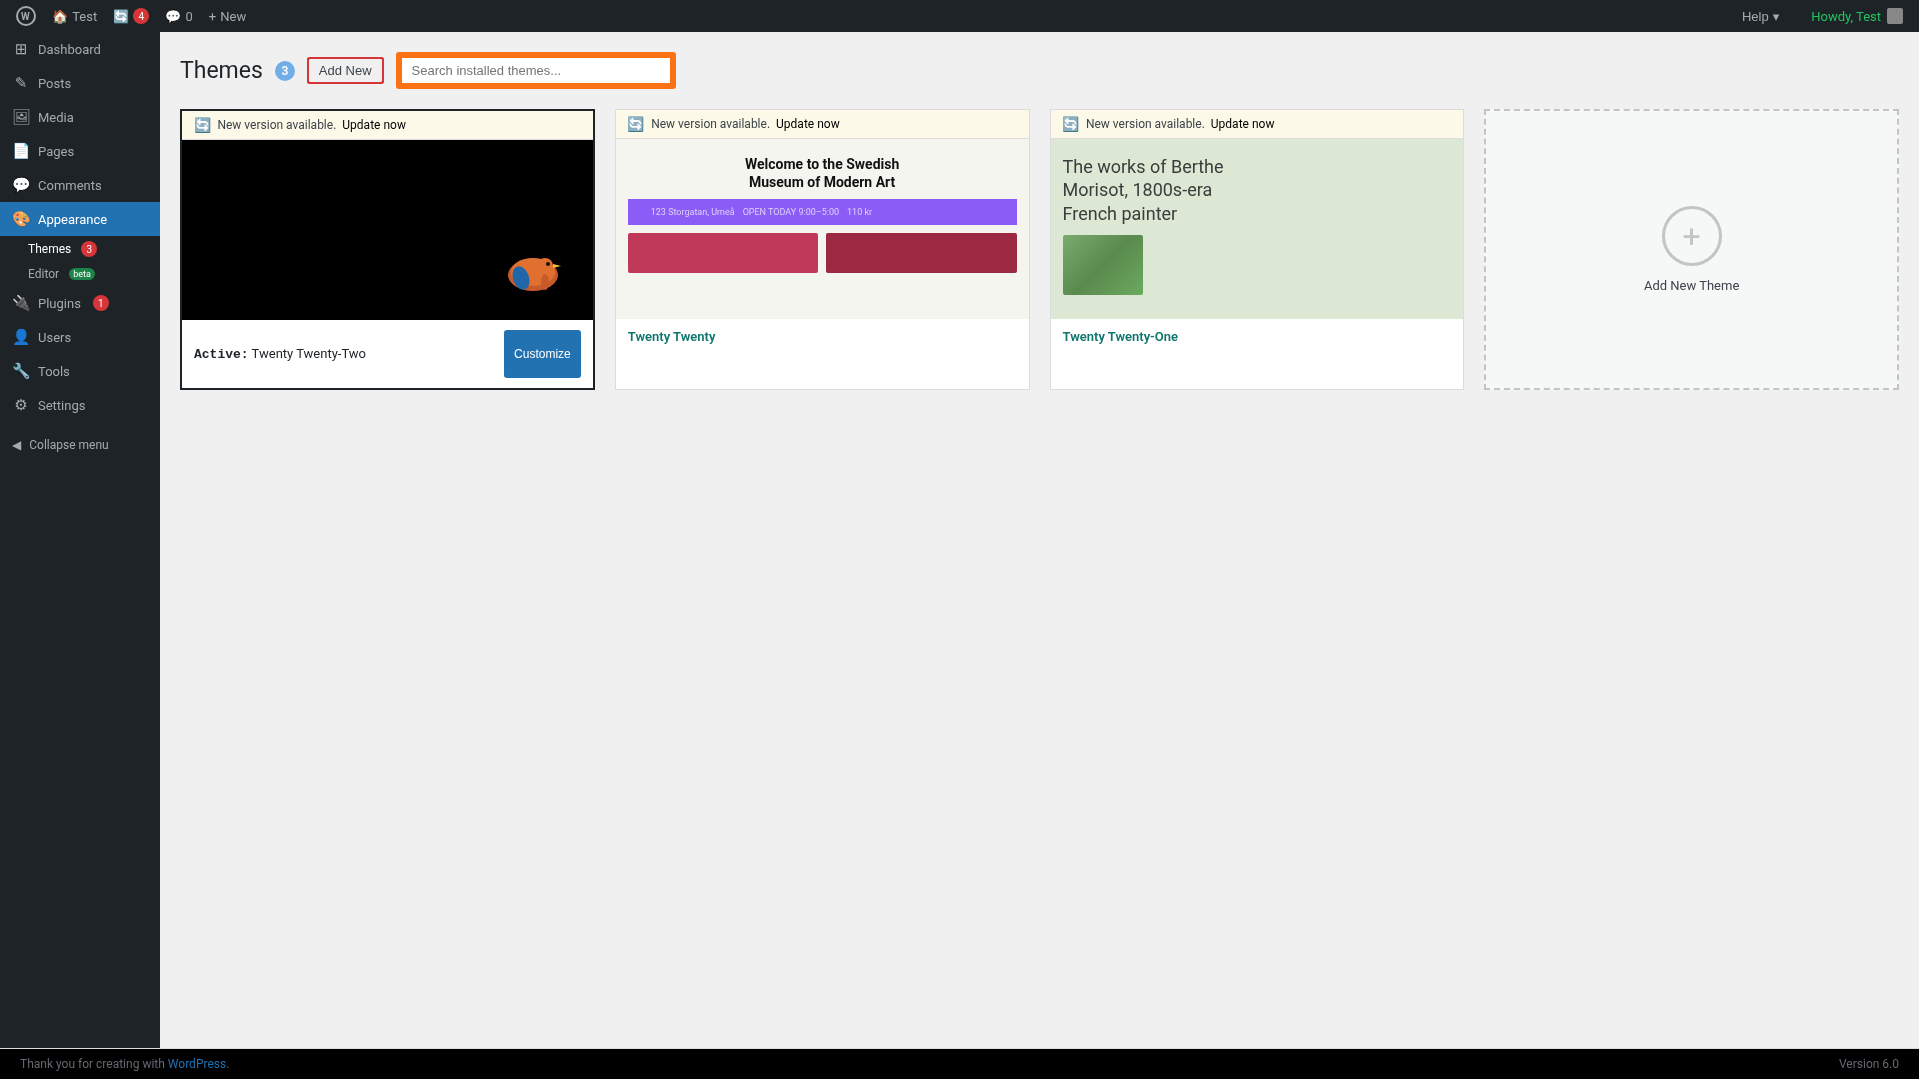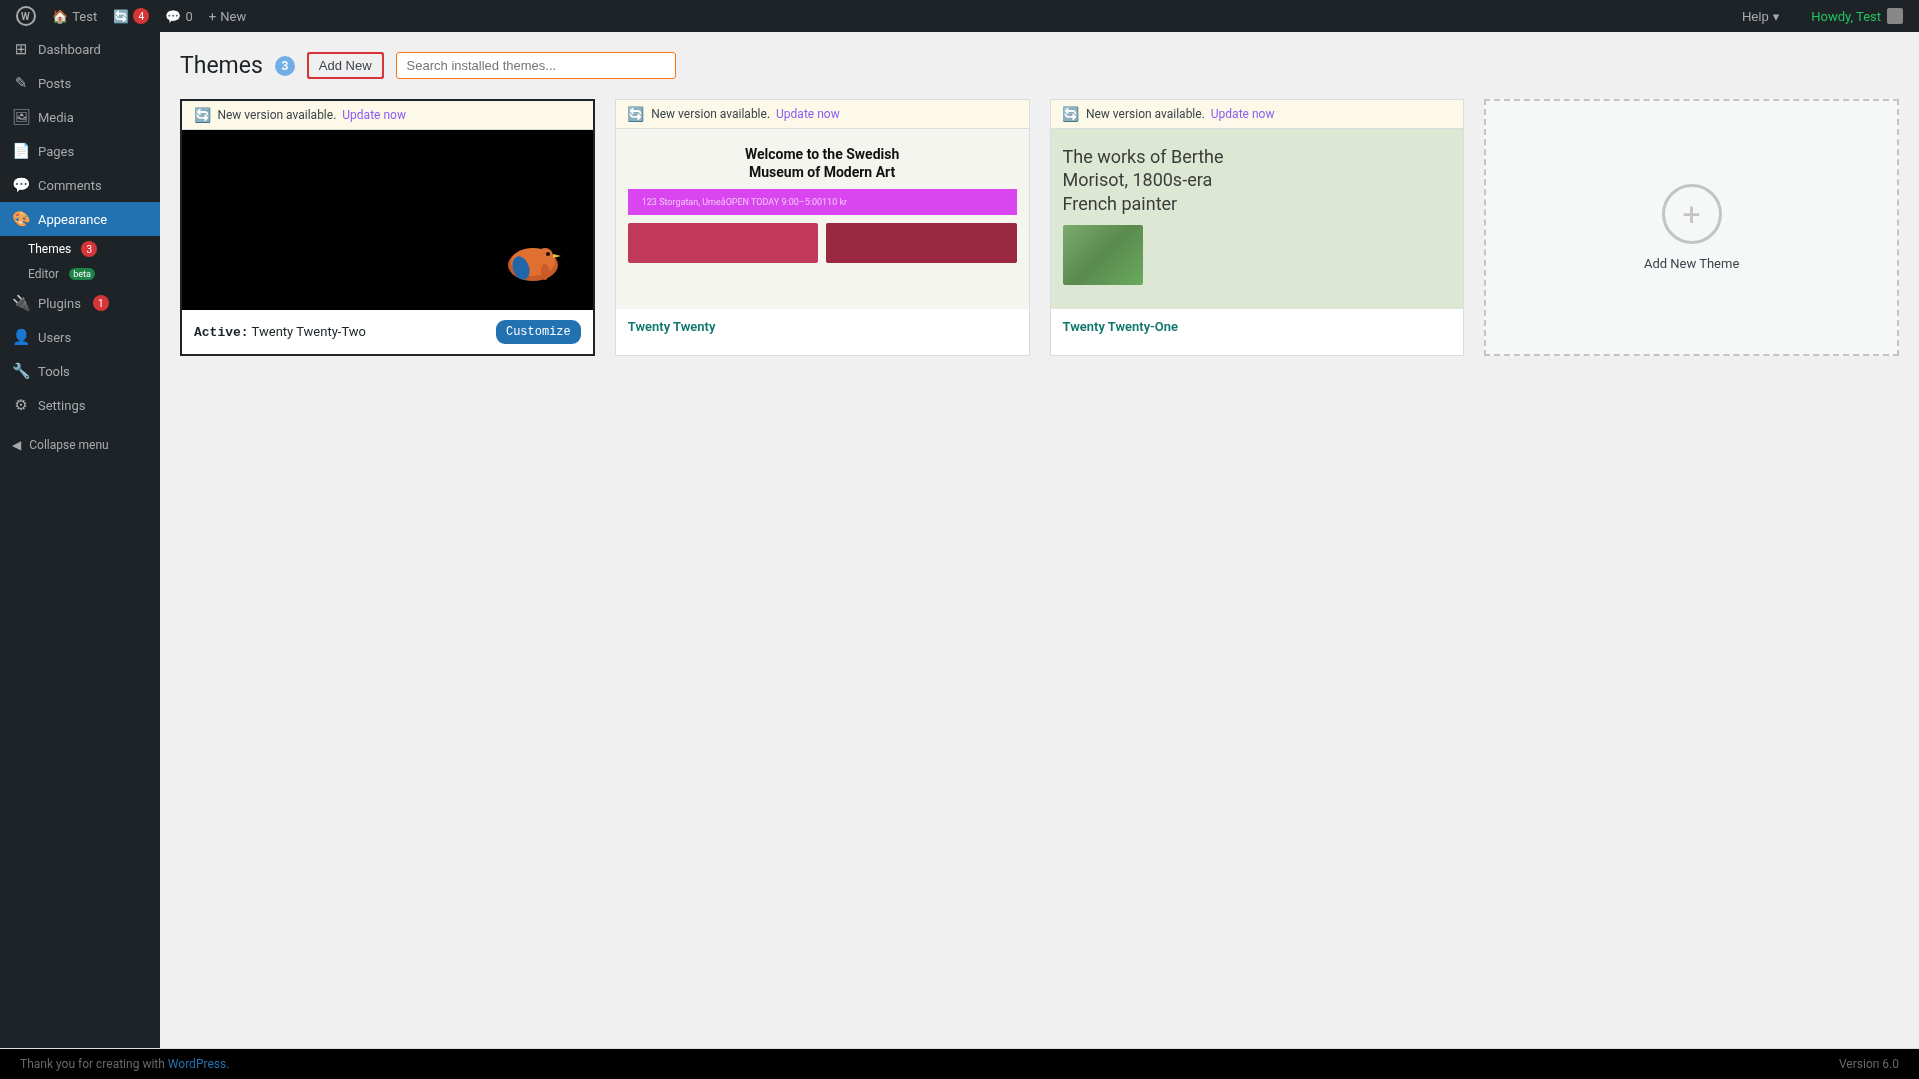--- a/index.html
+++ b/index.html
@@ -91,21 +91,21 @@
       font-size: 12px; min-width: 20px; height: 20px;
       display: inline-flex; align-items: center; justify-content: center;
       font-weight: 600;
     }
     .add-new-btn {
       border: 2px solid #d63638; background: transparent; color: #3c434a;
       padding: 4px 10px; font-size: 13px; cursor: pointer; border-radius: 3px;
       outline: 2px solid #d63638; outline-offset: -2px;
     }
     .search-themes {
-      border: 1px solid #f97316; border-radius: 3px;
+      border: 6px solid #f97316; border-radius: 3px;
       padding: 5px 10px; font-size: 13px; width: 280px; background: #fff;
       color: #3c434a; outline: none;
     }
 
     
     .themes-grid {
       display: grid;
       grid-template-columns: repeat(4, 1fr);
       gap: 20px;
     }
@@ -118,21 +118,21 @@
       cursor: pointer;
     }
     .theme-card.active-theme { border: 2px solid #1d2327; }
 
     .update-notice {
       background: #fcf9e8; color: #3c434a;
       padding: 6px 12px; font-size: 12px;
       display: flex; align-items: center; gap: 6px;
       border-bottom: 1px solid #dcdcde;
     }
-    .update-notice a { color: #8b5cf6; text-decoration: none; }
+    .update-notice a { color: #000000; text-decoration: none; }
     .update-icon { color: #d63638; font-size: 14px; }
 
     .theme-screenshot {
       width: 100%; height: 180px; overflow: hidden; position: relative;
     }
 
     
     .theme-screenshot-active {
       background: #000; display: flex; align-items: center; justify-content: center;
       padding: 20px;
@@ -145,22 +145,22 @@
       font-size: 40px;
     }
 
     
     .theme-screenshot-tt {
       background: #f5f5f0; display: flex; flex-direction: column;
       padding: 16px 12px; gap: 8px;
     }
     .tt-title { font-size: 14px; font-weight: 700; color: #111; text-align: center; line-height: 1.3; }
     .tt-banner {
-      background: #d946ef; color: #fff; width: 100%; padding: 8px 14px;
-      font-size: 10px; display: flex; gap: 0; align-items: center;
+      background: #8b5cf6; color: #fff; width: 100%; padding: 8px 23px;
+      font-size: 10px; display: flex; gap: 8px; align-items: center;
     }
     .tt-blocks { display: flex; gap: 8px; width: 100%; }
     .tt-block-red { background: #c0395a; height: 40px; flex: 1; border-radius: 2px; }
     .tt-block-dark-red { background: #9b2942; height: 40px; flex: 1; border-radius: 2px; }
 
     
     .theme-screenshot-tto {
       background: #dce8d4; display: flex; flex-direction: column;
       padding: 16px 12px; gap: 10px;
     }
@@ -173,21 +173,21 @@
 
     .theme-info {
       padding: 10px 12px; display: flex; align-items: center; justify-content: space-between;
     }
     .theme-name { font-size: 13px; font-weight: 600; color: #0f766e; }
     .active-label { font-size: 13px; color: #1d2327; }
     .active-label strong { font-weight: 600; font-family: Liberation Mono, monospace; }
 
     .customize-btn {
       background: #2271b1; border: none; color: #fff;
-      padding: 5px 10px; font-size: 12px; cursor: pointer; border-radius: 9px; font-family: Liberation Mono, monospace;
+      padding: 17px 10px; font-size: 12px; cursor: pointer; border-radius: 3px;
     }
 
     
     .add-theme-card {
       border: 2px dashed #c3c4c7; display: flex; flex-direction: column;
       align-items: center; justify-content: center; min-height: 245px;
       cursor: pointer; background: #f6f7f7;
     }
     .plus-icon {
       width: 60px; height: 60px; border-radius: 50%; border: 3px solid #c3c4c7;

